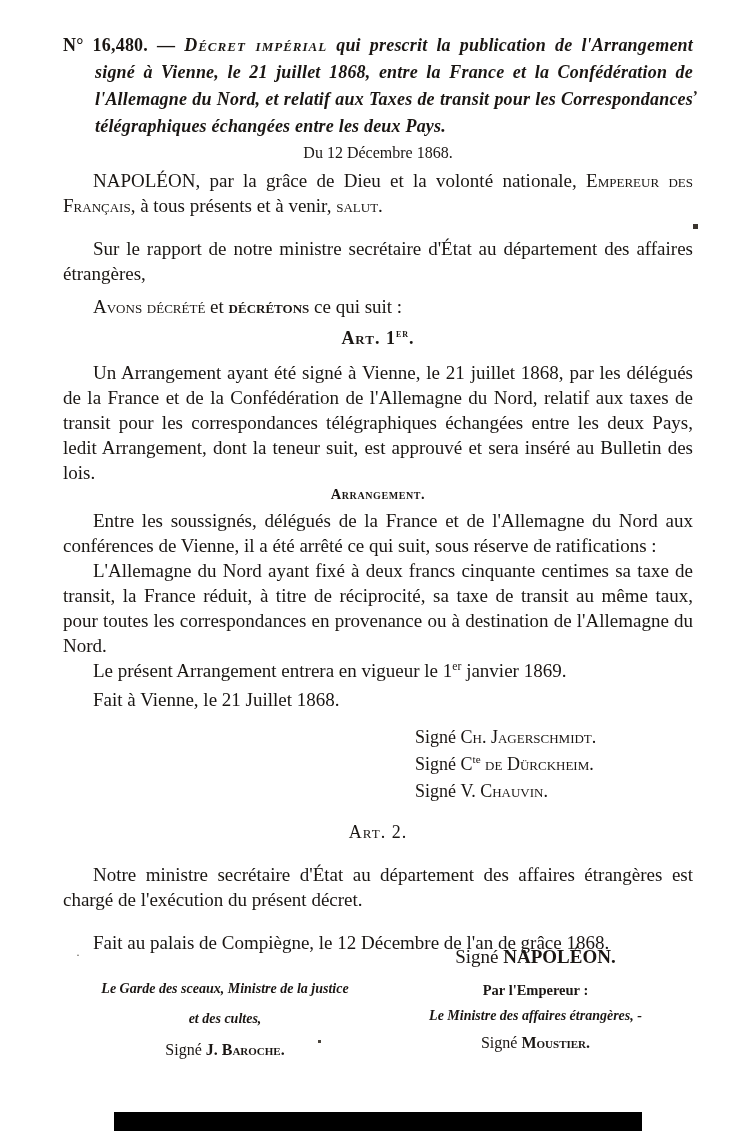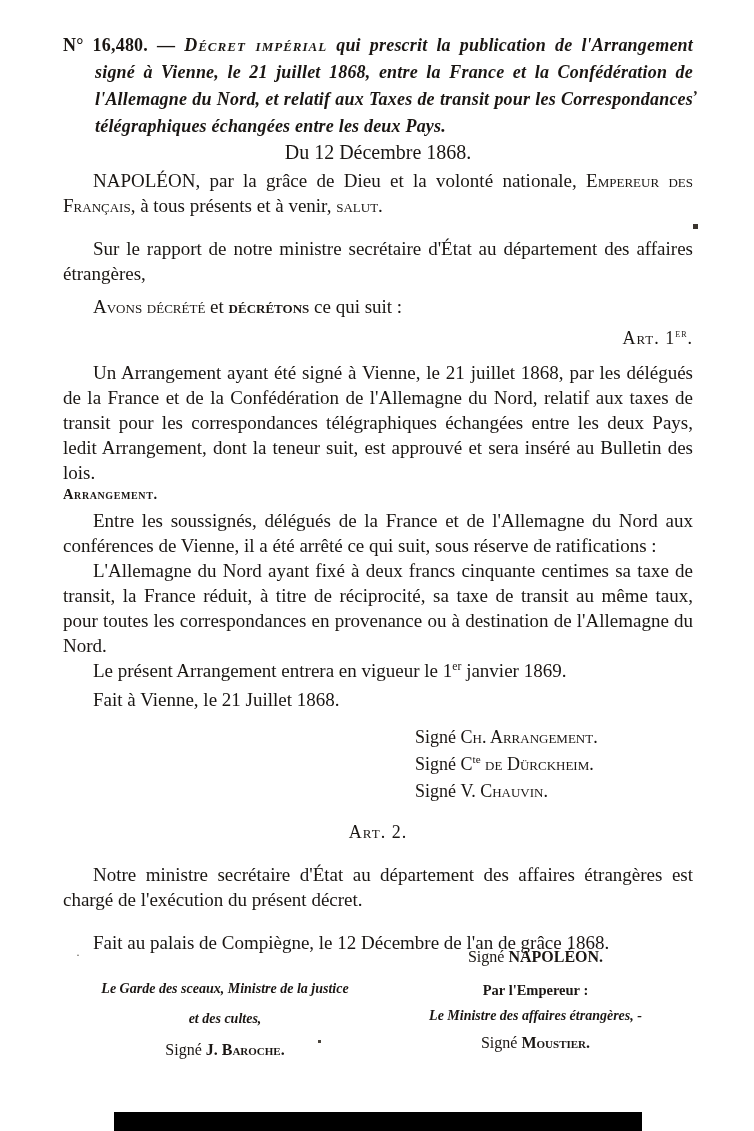--- a/index.html
+++ b/index.html
@@ -32,21 +32,21 @@
     letter-spacing: 0.2px;
   }
   .head-no { font-style: normal; }
   .sc  { font-variant: small-caps; }
   .scb { font-variant: small-caps; font-weight: bold; }
   .head-title { font-variant: small-caps; letter-spacing: 1px; }
 
   .dateline {
     margin-top: 2px;
     text-align: center;
-    font-size: 20px;
+    font-size: 16px;
     line-height: 21px;
   }
 
   .bp {
     margin: 0;
     font-size: 19px;
     line-height: 25px;
     text-align: justify;
     text-indent: 30px;
   }
@@ -59,20 +59,21 @@
     text-align: center;
     font-size: 18px;
     line-height: 23px;
     font-variant: small-caps;
     letter-spacing: 1px;
   }
   .sup { vertical-align: super; font-size: 0.62em; line-height: 0; }
 
   .arrangement-heading {
     margin: 0;
+    text-align: center;
     font-size: 14.5px;
     line-height: 19px;
     font-variant: small-caps;
     font-weight: bold;
     letter-spacing: 0.6px;
   }
 
   .sig-block {
     margin-top: 12px;
     margin-left: 352px;
@@ -91,21 +92,21 @@
   .col-right {
     position: absolute;
     left: 388px;
     top: 946px;
     width: 295px;
     text-align: center;
   }
   .small-bold { font-size: 14.5px; font-weight: bold; line-height: 18px; }
   .small-italic { font-size: 14px; font-weight: bold; font-style: italic; line-height: 18px; }
   .sig-small { font-size: 16px; font-weight: bold; line-height: 20px; }
-  .sig-nap { font-size: 16px; font-weight: bold; line-height: 21px; text-align: center; } .gap8 { margin-top: 8px; } .gap10 { margin-top: 10px; text-align: center; }
+  .sig-nap { font-size: 19px; font-weight: bold; line-height: 21px; text-align: center; } .gap8 { margin-top: 8px; } .gap10 { margin-top: 10px; text-align: center; }
   .gap12 { margin-top: 12px; } .gap14 { margin-top: 14px; }
 
   
   .mark { position: absolute; color: #2a2520; }
   .mark-apostrophe { left: 692px; top: 88px; font-size: 16px; font-style: italic; font-weight: bold; }
   .mark-dot { left: 693px; top: 224px; width: 5px; height: 5px; background: #3a342e; font-size: 0; }
   .mark-tick { left: 76px; top: 948px; font-size: 12px; color: #5a544c; }
   .mark-period { left: 318px; top: 1040px; width: 3px; height: 3px; background: #4a443c; font-size: 0; }
   .scan-bar {
     position: absolute;
@@ -131,41 +132,41 @@
     <p class="bp mt5">
       <span>NAPOLÉON</span><span>, par la grâce de Dieu et la volonté nationale, </span><span class="sc">Empereur des Français</span><span>, à tous présents et à venir, </span><span class="sc">salut</span><span>.</span>
     </p>
 
     <p class="bp mt6">Sur le rapport de notre ministre secrétaire d'État au département des affaires étrangères,</p>
 
     <p class="bp mt8">
       <span class="sc">Avons décrété</span><span> et </span><span class="scb">décrétons</span><span> ce qui suit :</span>
     </p>
 
-    <h2 class="art-heading" style="font-weight:normal;text-align:right;">
+    <h2 class="art-heading" style="font-weight:bold;">
       <span>Art.</span><span> 1</span><span class="sup">er</span><span>.</span>
     </h2>
 
     <p class="bp mt10">Un Arrangement ayant été signé à Vienne, le 21 juillet 1868, par les délégués de la France et de la Confédération de l'Allemagne du Nord, relatif aux taxes de transit pour les correspondances télégraphiques échangées entre les deux Pays, ledit Arrangement, dont la teneur suit, est approuvé et sera inséré au Bulletin des lois.</p>
 
     <h3 class="arrangement-heading">Arrangement.</h3>
 
     <p class="bp mt4">Entre les soussignés, délégués de la France et de l'Allemagne du Nord aux conférences de Vienne, il a été arrêté ce qui suit, sous réserve de ratifications :</p>
 
     <p class="bp">L'Allemagne du Nord ayant fixé à deux francs cinquante centimes sa taxe de transit, la France réduit, à titre de réciprocité, sa taxe de transit au même taux, pour toutes les correspondances en provenance ou à destination de l'Allemagne du Nord.</p>
 
     <p class="bp">
       <span>Le présent Arrangement entrera en vigueur le 1</span><span class="sup">er</span><span> janvier 1869.</span>
     </p>
 
     <p class="bp mt4">Fait à Vienne, le 21 Juillet 1868.</p>
 
     <div class="sig-block">
       <div>
-        <span>Signé </span><span class="sc">Ch. Arrangement.</span>
+        <span>Signé </span><span class="sc">Ch. Jagerschmidt.</span>
       </div>
       <div>
         <span>Signé </span><span class="sc">C</span><span class="sup">te</span><span class="sc"> de Dürckheim.</span>
       </div>
       <div>
         <span>Signé </span><span class="sc">V. Chauvin.</span>
       </div>
     </div>
 
     <h2 class="art-heading mt16" style="font-weight:normal; margin-top:16px;">

